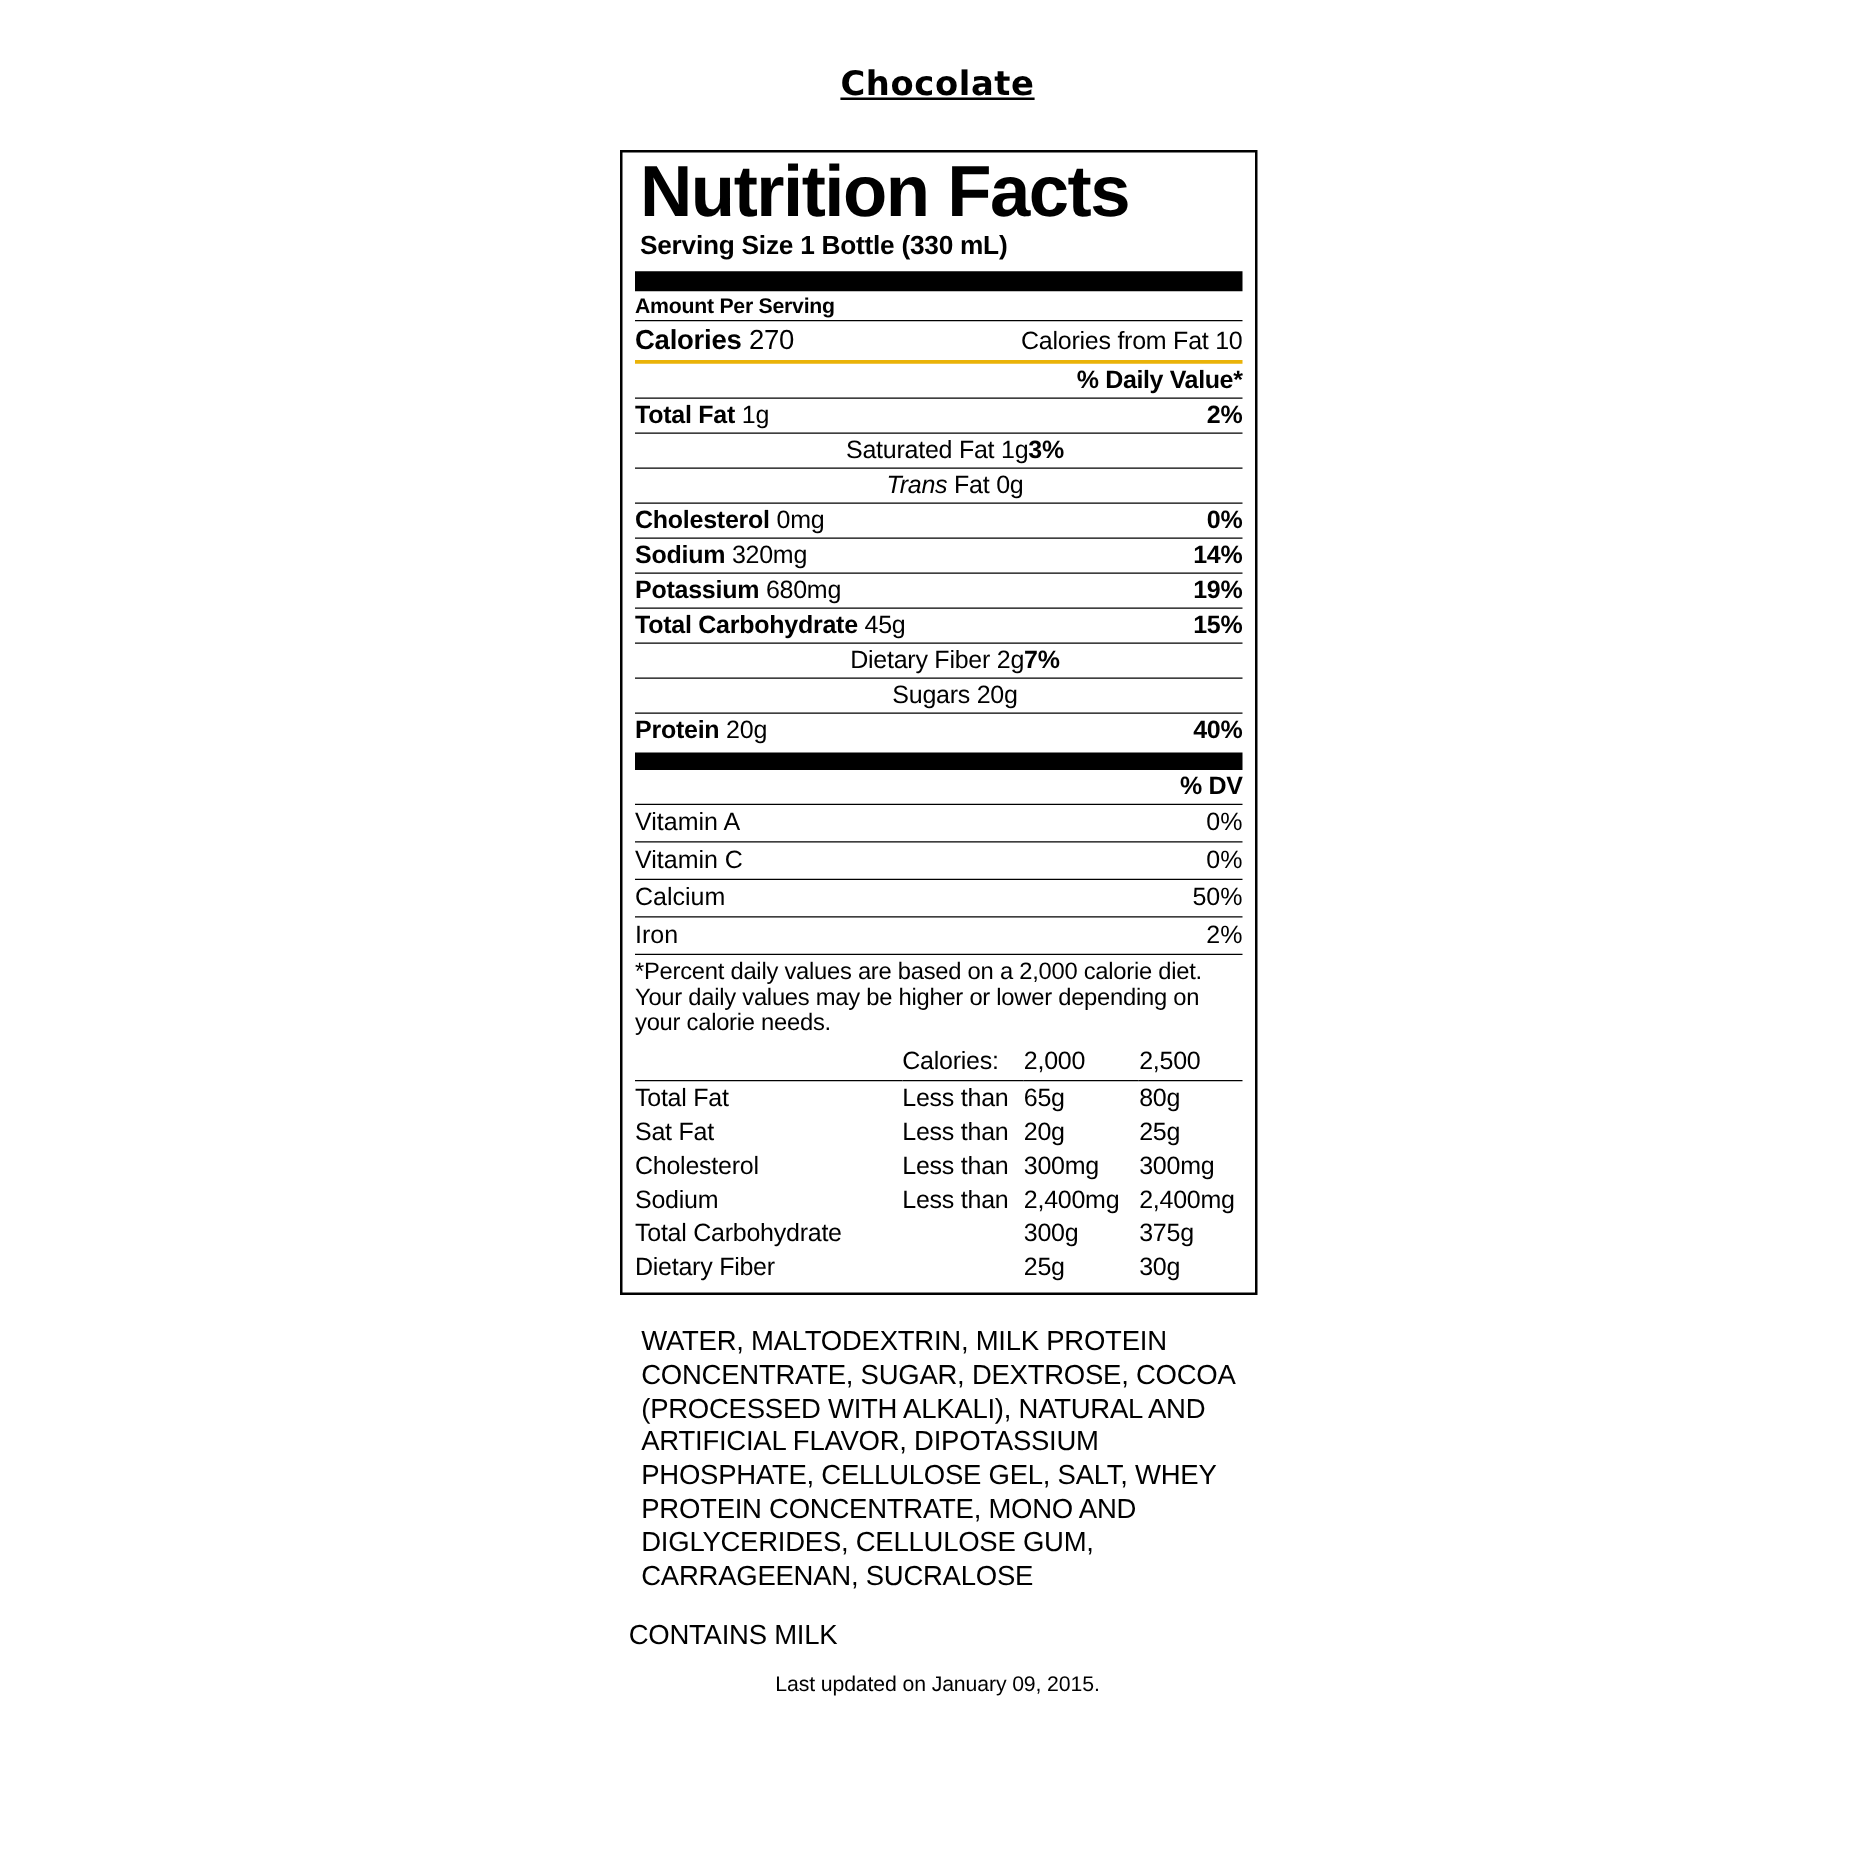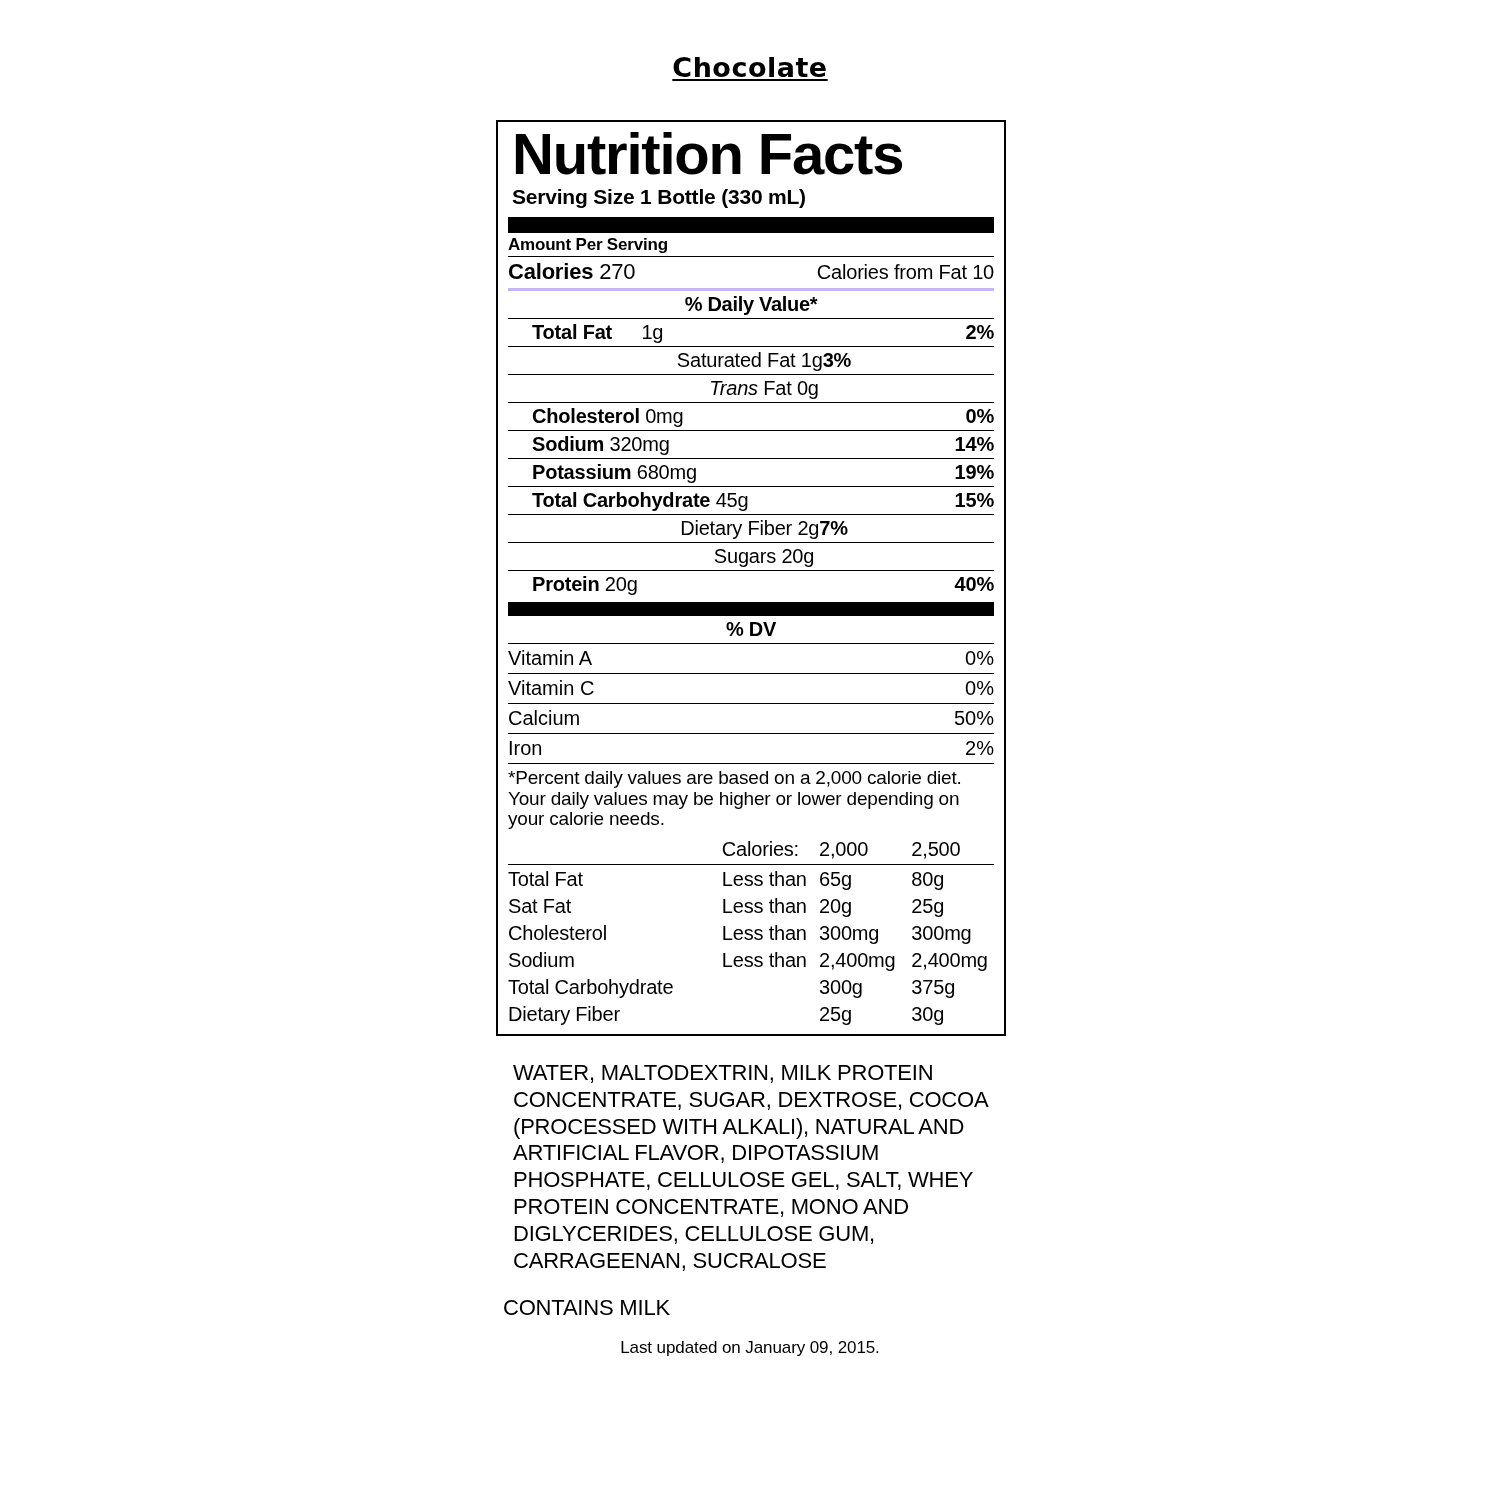--- a/index.html
+++ b/index.html
@@ -64,21 +64,21 @@
   }
   .bar-medium {
     height: 7px;
     background: #000;
     margin: 0;
   }
   .rule {
     border-bottom: 1px solid #000;
   }
   .rule-thick {
-    border-bottom: 3px solid #c4b5fd;
+    border-bottom: 3px solid #eab308;
   }
 
   .line {
     display: flex;
     justify-content: space-between;
     align-items: baseline;
     font-size: 20px;
     padding: 2px 0 2px 0;
     letter-spacing: -0.2px;
   }
@@ -92,28 +92,28 @@
     letter-spacing: -0.2px;
   }
   .calories-row {
     font-size: 22px;
     padding: 2px 0 3px 0;
   }
   .calories-row .left b { font-weight: bold; }
   .calories-row .right { font-weight: normal; font-size: 20px; }
 
   .dv-header {
-    text-align: center;
+    text-align: right;
     font-size: 20px;
     font-weight: bold;
     padding: 2px 0 2px 0;
     letter-spacing: -0.3px;
   }
   .indent1 { padding-left: 26px; justify-content: center; }
-  .bold { font-weight: bold; margin-left: 24px; }
+  .bold { font-weight: bold; }
   .ital { font-style: italic; }
 
   .vit-line {
     display: flex;
     justify-content: space-between;
     font-size: 20px;
     padding: 3px 0 3px 0;
   }
   .vit-line .right { font-weight: normal; }
 

